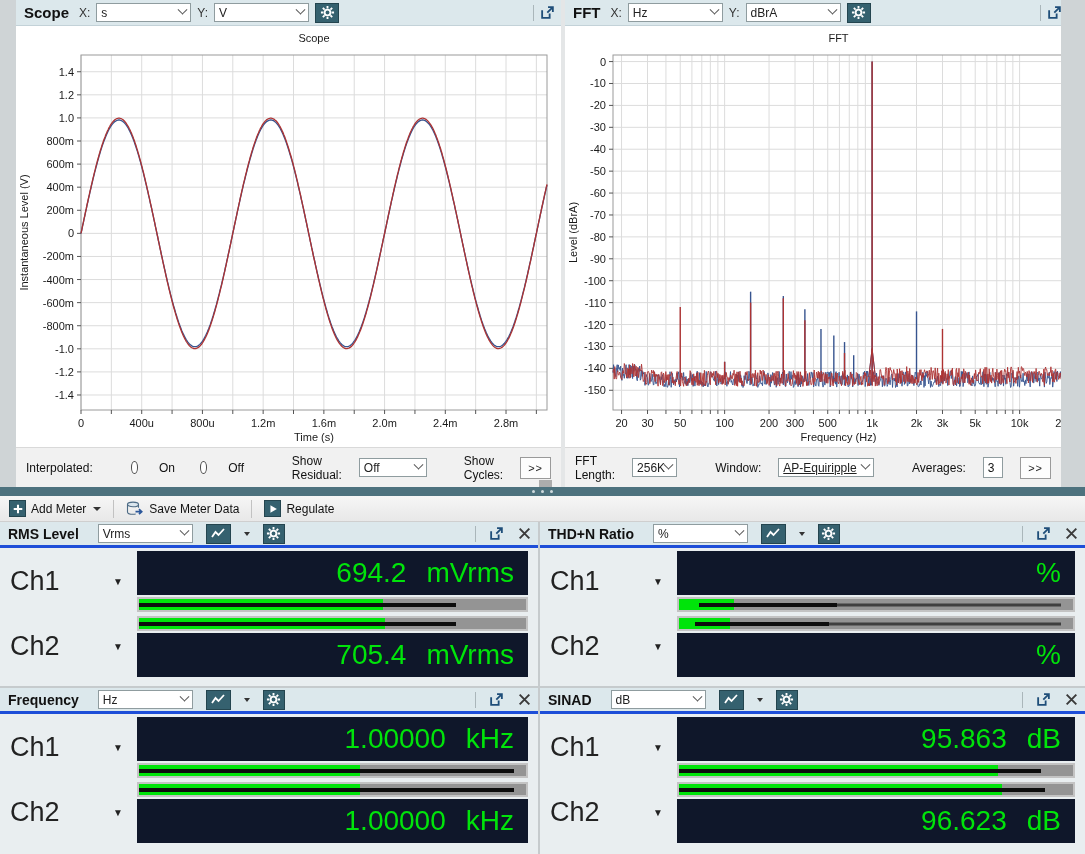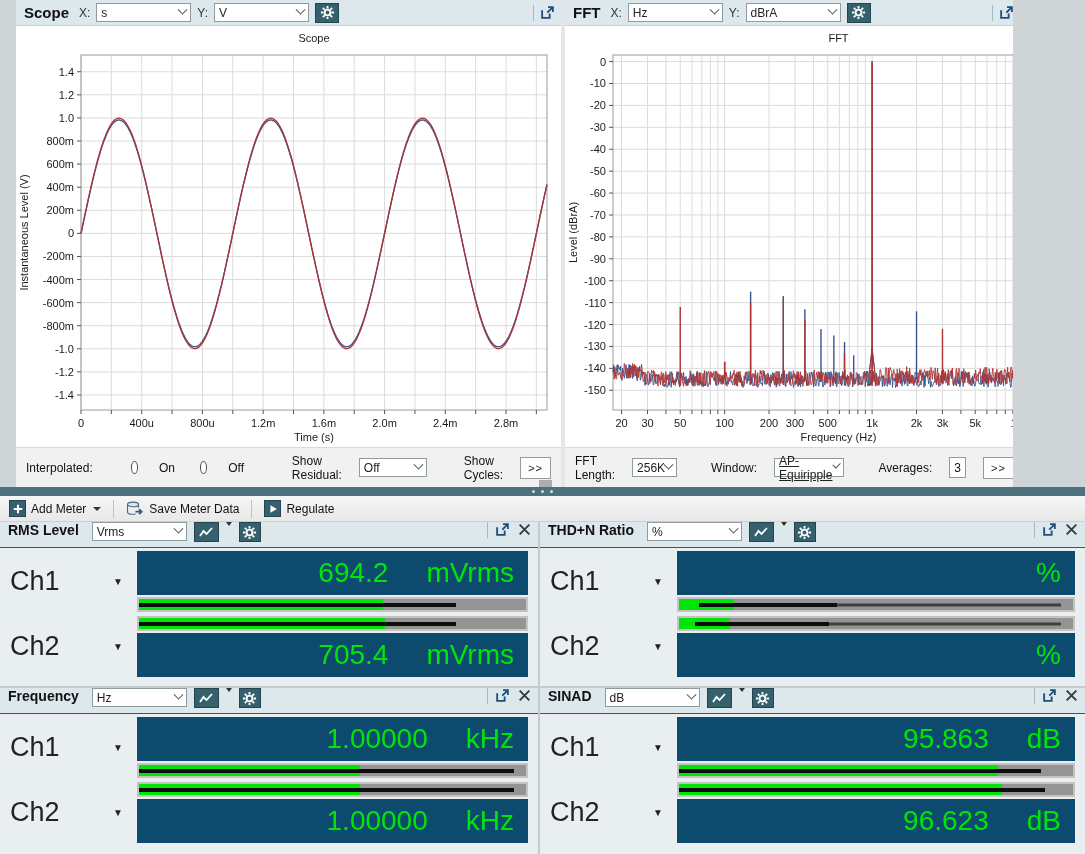--- a/index.html
+++ b/index.html
@@ -4,21 +4,21 @@
 <style>
   * { margin:0; padding:0; box-sizing:border-box; }
   html,body { width:1085px; height:854px; font-family:"Liberation Sans",sans-serif; background:#cfd4d6; overflow:hidden; }
   #app { position:relative; width:1085px; height:854px; background:#cfd4d6; }
 
   
   .top-row { position:absolute; left:16px; top:0; width:1085px; height:487px; display:flex; }
   .apanel { background:#fff; display:flex; flex-direction:column; overflow:hidden; }
   .apanel.scope { width:545px; }
   .vsplit { width:4px; background:#e4e6e7; }
-  .apanel.fft { width:448px;justify-content:space-between; }
+  .apanel.fft { width:496px;justify-content:space-between; }
 
   .phead { height:26px; background:#dce8ec; border-bottom:1px solid #c3d2d8; display:flex; align-items:center; gap:6px; padding:0 6px 0 8px; flex:0 0 26px; }
   .phead .ptitle { font-weight:bold; font-size:15px; color:#111; margin-right:4px; }
   .lbl { font-size:12px; color:#333; }
   .combo { background:#fff; border:1px solid #8f9c9f; height:19px; display:flex; align-items:center; justify-content:space-between; padding:0 4px; font-size:12px; color:#222; cursor:default; }
   .combo .chev { width:7px; height:7px; border-right:1.5px solid #555; border-bottom:1.5px solid #555; transform:rotate(45deg) translate(-2px,-2px); }
   .combo.w95 { width:95px; } .combo.w130 { width:130px; } .combo.w62 { width:62px; } .combo.w175 { width:175px;text-decoration:underline; }
   .sqbtn { width:24px; height:20px; background:#35616f; border:1px solid #24454f; display:flex; align-items:center; justify-content:center; }
   .hspacer { flex:1; }
   .hsep { width:1px; height:16px; background:#aab6ba; }
@@ -40,30 +40,30 @@
   .tealsplit i { width:3px; height:3px; border-radius:50%; background:#cfdade; }
   .toolbar { position:absolute; left:0; top:496px; width:1085px; height:26px; background:linear-gradient(#f6f6f6,#e8e8e8); border-bottom:1px solid #cfcfcf; display:flex; align-items:center; gap:4px; padding:0 4px; }
   .tbtn { display:flex; align-items:center; gap:5px; padding:2px 5px; font-size:12px; color:#111; }
   .tico { width:17px; height:17px; background:#35616f; border:1px solid #24454f; display:flex; align-items:center; justify-content:center; }
   .tb-caret { width:0; height:0; border-left:4px solid transparent; border-right:4px solid transparent; border-top:4px solid #333; margin-left:2px; }
   .tsep { width:1px; height:18px; background:#c2c2c2; margin:0 3px; }
 
   
   .meters { position:absolute; left:0; top:522px; width:1085px; height:332px; display:grid; grid-template-columns:538px 545px; grid-template-rows:164px 166px; gap:2px; background:#c6cbcd; }
   .meter { background:#e9eef0; display:flex; flex-direction:column; overflow:hidden; }
-  .mhead { height:26px; background:#dce8ec; border-bottom:1px solid #1d4ed8; display:flex; gap:7px; padding:0 6px 0 8px; flex:0 0 26px; }
+  .mhead { height:26px; background:#dce8ec; border-bottom:3px solid #1d4ed8; display:flex; align-items:center; gap:13px; padding:0 6px 0 8px; flex:0 0 26px; }
   .mhead .mtitle { font-weight:bold; font-size:14px; color:#111; margin-right:6px; }
   .chartbtn { width:25px; height:20px; background:#35616f; border:1px solid #24454f; display:flex; align-items:center; justify-content:center; }
   .mini-caret { width:0; height:0; border-left:3.5px solid transparent; border-right:3.5px solid transparent; border-top:4px solid #333; }
   .mbody { flex:1; display:flex; flex-direction:column; padding:3px 0 3px 0; }
   .chrow { display:grid; grid-template-columns:137px 1fr; }
   .chlabel { display:flex; align-items:center; justify-content:space-between; padding:0 14px 0 10px; color:#222; font-size:27px; }
   .chlabel .dd { font-size:10px; color:#222; }
   .chmain { display:flex; flex-direction:column; gap:2px; padding-right:10px; }
-  .dispbox { height:44px; background:#0c4a6e; display:flex; align-items:center; justify-content:flex-end; gap:38px; padding-right:14px; }
+  .dispbox { height:44px; background:#0f172a; display:flex; align-items:center; justify-content:flex-end; gap:20px; padding-right:14px; }
   .dispbox .val, .dispbox .unit { color:#00e40a; font-size:28px; }
   .mbar { height:15px; border:2px solid #c3c3c3; background:#949494; position:relative; }
   .mbar .g { position:absolute; left:0; top:0; bottom:0; background:#00e40a; }
   .mbar .l1 { position:absolute; top:50%; height:4px; transform:translateY(-50%); background:#0d0d0d; }
   .mbar .l2 { position:absolute; top:50%; height:3px; transform:translateY(-50%); background:#3f3f3f; }
   .chgap { height:4px; }
 </style>
 </head>
 <body>
 

